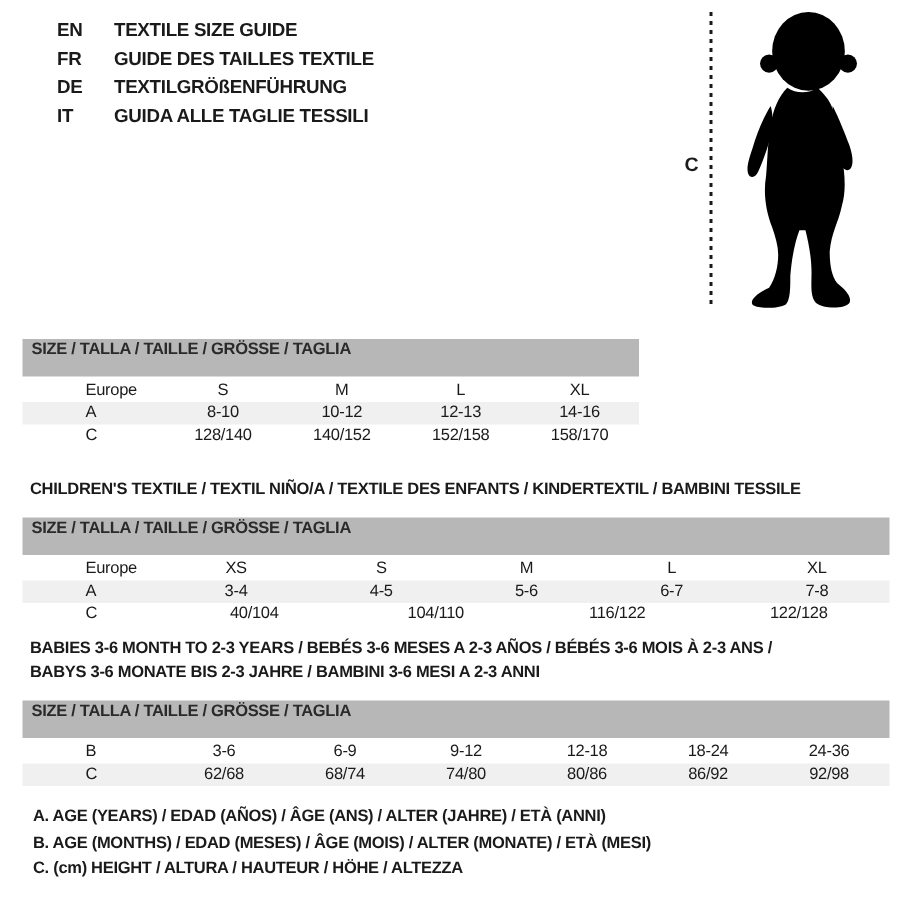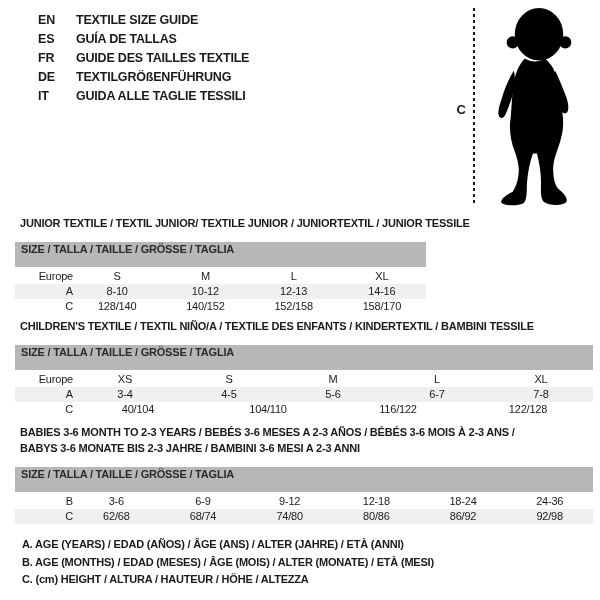--- a/index.html
+++ b/index.html
@@ -38,39 +38,35 @@
   .section-title{font-weight:700;font-size:11px;line-height:16px;padding-left:5px;white-space:nowrap;}
   .size-table{margin-top:11px;width:100%;}
   .table-header{
     background:var(--table-header-bg,#b7b7b7);
     height:25px;line-height:14px;font-weight:700;font-size:11px;color:#2a2a2a;
     padding-left:6px;margin-bottom:2px;
   }
   .t-row{display:flex;height:15px;line-height:15px;font-size:11px;}
   .t-row.stripe{background:var(--row-stripe-bg,#f0f0f0);}
   .t-cell{flex:1;text-align:center;white-space:nowrap;}
-  .t-cell.label{flex:0 0 52px;text-align:right;padding-left:6px;}
+  .t-cell.label{flex:0 0 52px;text-align:left;padding-left:6px;margin-left:36px;}
 
   
   .footnotes{position:absolute;left:22px;top:536px;}
   .footnote{font-weight:700;font-size:11px;line-height:17.5px;white-space:nowrap;}
 </style>
 </head>
 <body style="--text: #1a1a1a; --table-header-bg: #b7b7b7; --row-stripe-bg: #f0f0f0;">
 
 <div class="canvas">
 
   <div class="lang-list" id="langList">
       <div class="lang-row">
         <span class="lang-code">EN</span>
         <span class="lang-title">TEXTILE SIZE GUIDE</span>
-      </div>
-      <div class="lang-row">
-        <span class="lang-code">ES</span>
-        <span class="lang-title">GUÍA DE TALLAS</span>
       </div>
       <div class="lang-row">
         <span class="lang-code">FR</span>
         <span class="lang-title">GUIDE DES TAILLES TEXTILE</span>
       </div>
       <div class="lang-row">
         <span class="lang-code">DE</span>
         <span class="lang-title">TEXTILGRÖßENFÜHRUNG</span>
       </div>
       <div class="lang-row">
@@ -118,21 +114,20 @@
                  C78,74 82,84 85,92
                  C87,98 88,104 86,107
                  C84,110 80,108 78,102
                  C76,96 74,88 73,80 Z"></path>
       </g>
     </svg>
   </div>
 
   <div id="sections">
       <div class="section section-0">
-        <div class="section-title">JUNIOR TEXTILE / TEXTIL JUNIOR/ TEXTILE JUNIOR / JUNIORTEXTIL / JUNIOR TESSILE</div>
         <div class="size-table">
           <div class="table-header">SIZE / TALLA / TAILLE / GRÖSSE / TAGLIA</div>
           <div class="t-row">
             <div class="t-cell label">Europe</div>
             <div class="t-cell">S</div>
             <div class="t-cell">M</div>
             <div class="t-cell">L</div>
             <div class="t-cell">XL</div>
           </div>
           <div class="t-row stripe">

